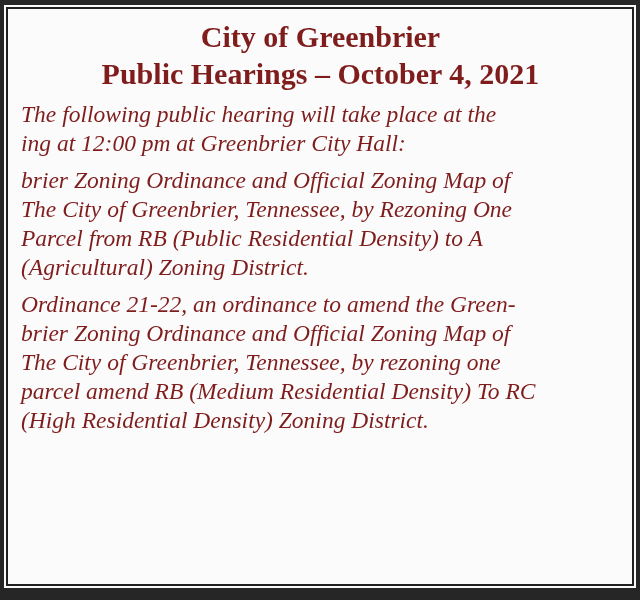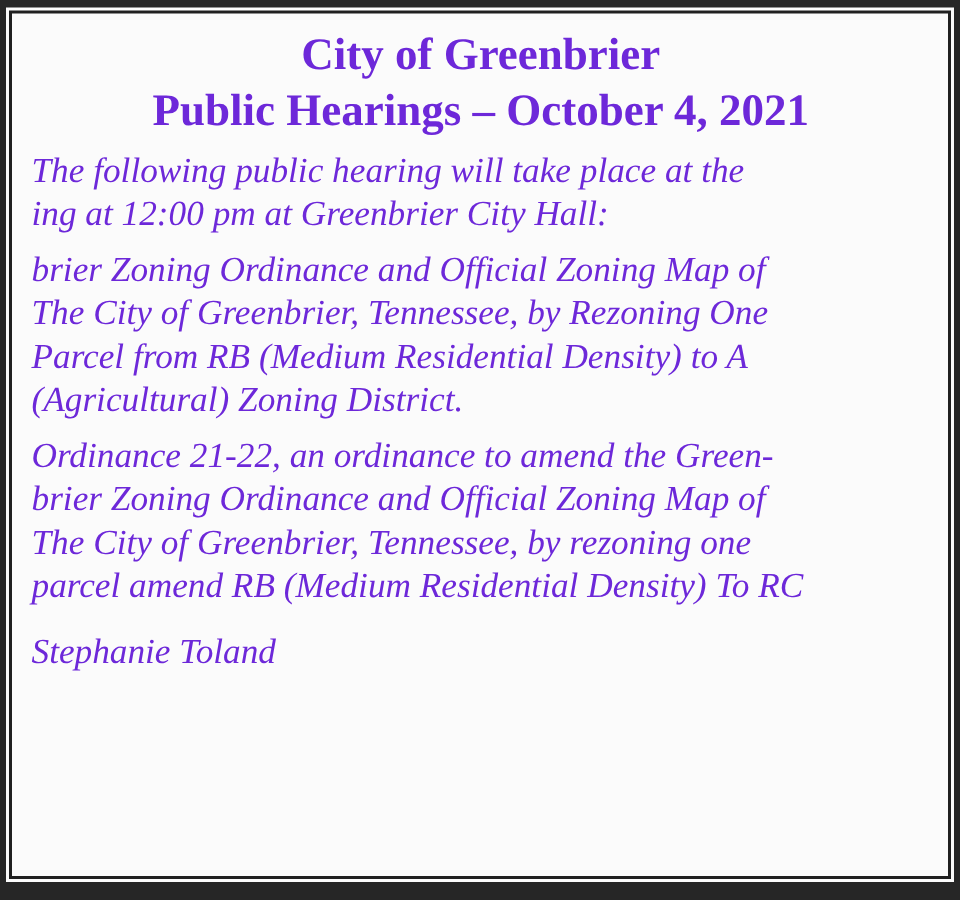--- a/index.html
+++ b/index.html
@@ -22,21 +22,21 @@
     padding: 2px;
   }
   .box {
     width: 100%;
     height: 100%;
     box-sizing: border-box;
     background: #fbfbfb;
     border: 2px solid #202020;
     padding: 9px 12px 0 13px;
     font-family: "Liberation Serif", "DejaVu Serif", serif;
-    color: #6d28d9;
+    color: #7f1d1d;
     overflow: hidden;
   }
   .title {
     margin: 0;
     text-align: center;
     font-size: 30px;
     line-height: 37px;
     font-weight: 700;
   }
   .tline { display: block; }
@@ -62,30 +62,30 @@
       </h1>
 
       <p class="para">
         <span class="bline">The following public hearing will take place at the</span>
         <span class="bline">ing at 12:00 pm at Greenbrier City Hall:</span>
       </p>
 
       <p class="para">
         <span class="bline">brier Zoning Ordinance and Official Zoning Map of</span>
         <span class="bline">The City of Greenbrier, Tennessee, by Rezoning One</span>
-        <span class="bline">Parcel from RB (Medium Residential Density) to A</span>
+        <span class="bline">Parcel from RB (Public Residential Density) to A</span>
         <span class="bline">(Agricultural) Zoning District.</span>
       </p>
 
       <p class="para">
         <span class="bline">Ordinance 21-22, an ordinance to amend the Green-</span>
         <span class="bline">brier Zoning Ordinance and Official Zoning Map of</span>
         <span class="bline">The City of Greenbrier, Tennessee, by rezoning one</span>
         <span class="bline">parcel amend RB (Medium Residential Density) To RC</span>
+        <span class="bline">(High Residential Density) Zoning District.</span>
       </p>
 
       <p class="para signature">
-        <span class="bline">Stephanie Toland</span>
       </p>
 
     </div>
   </div>
 </div>
 
 </body></html>

